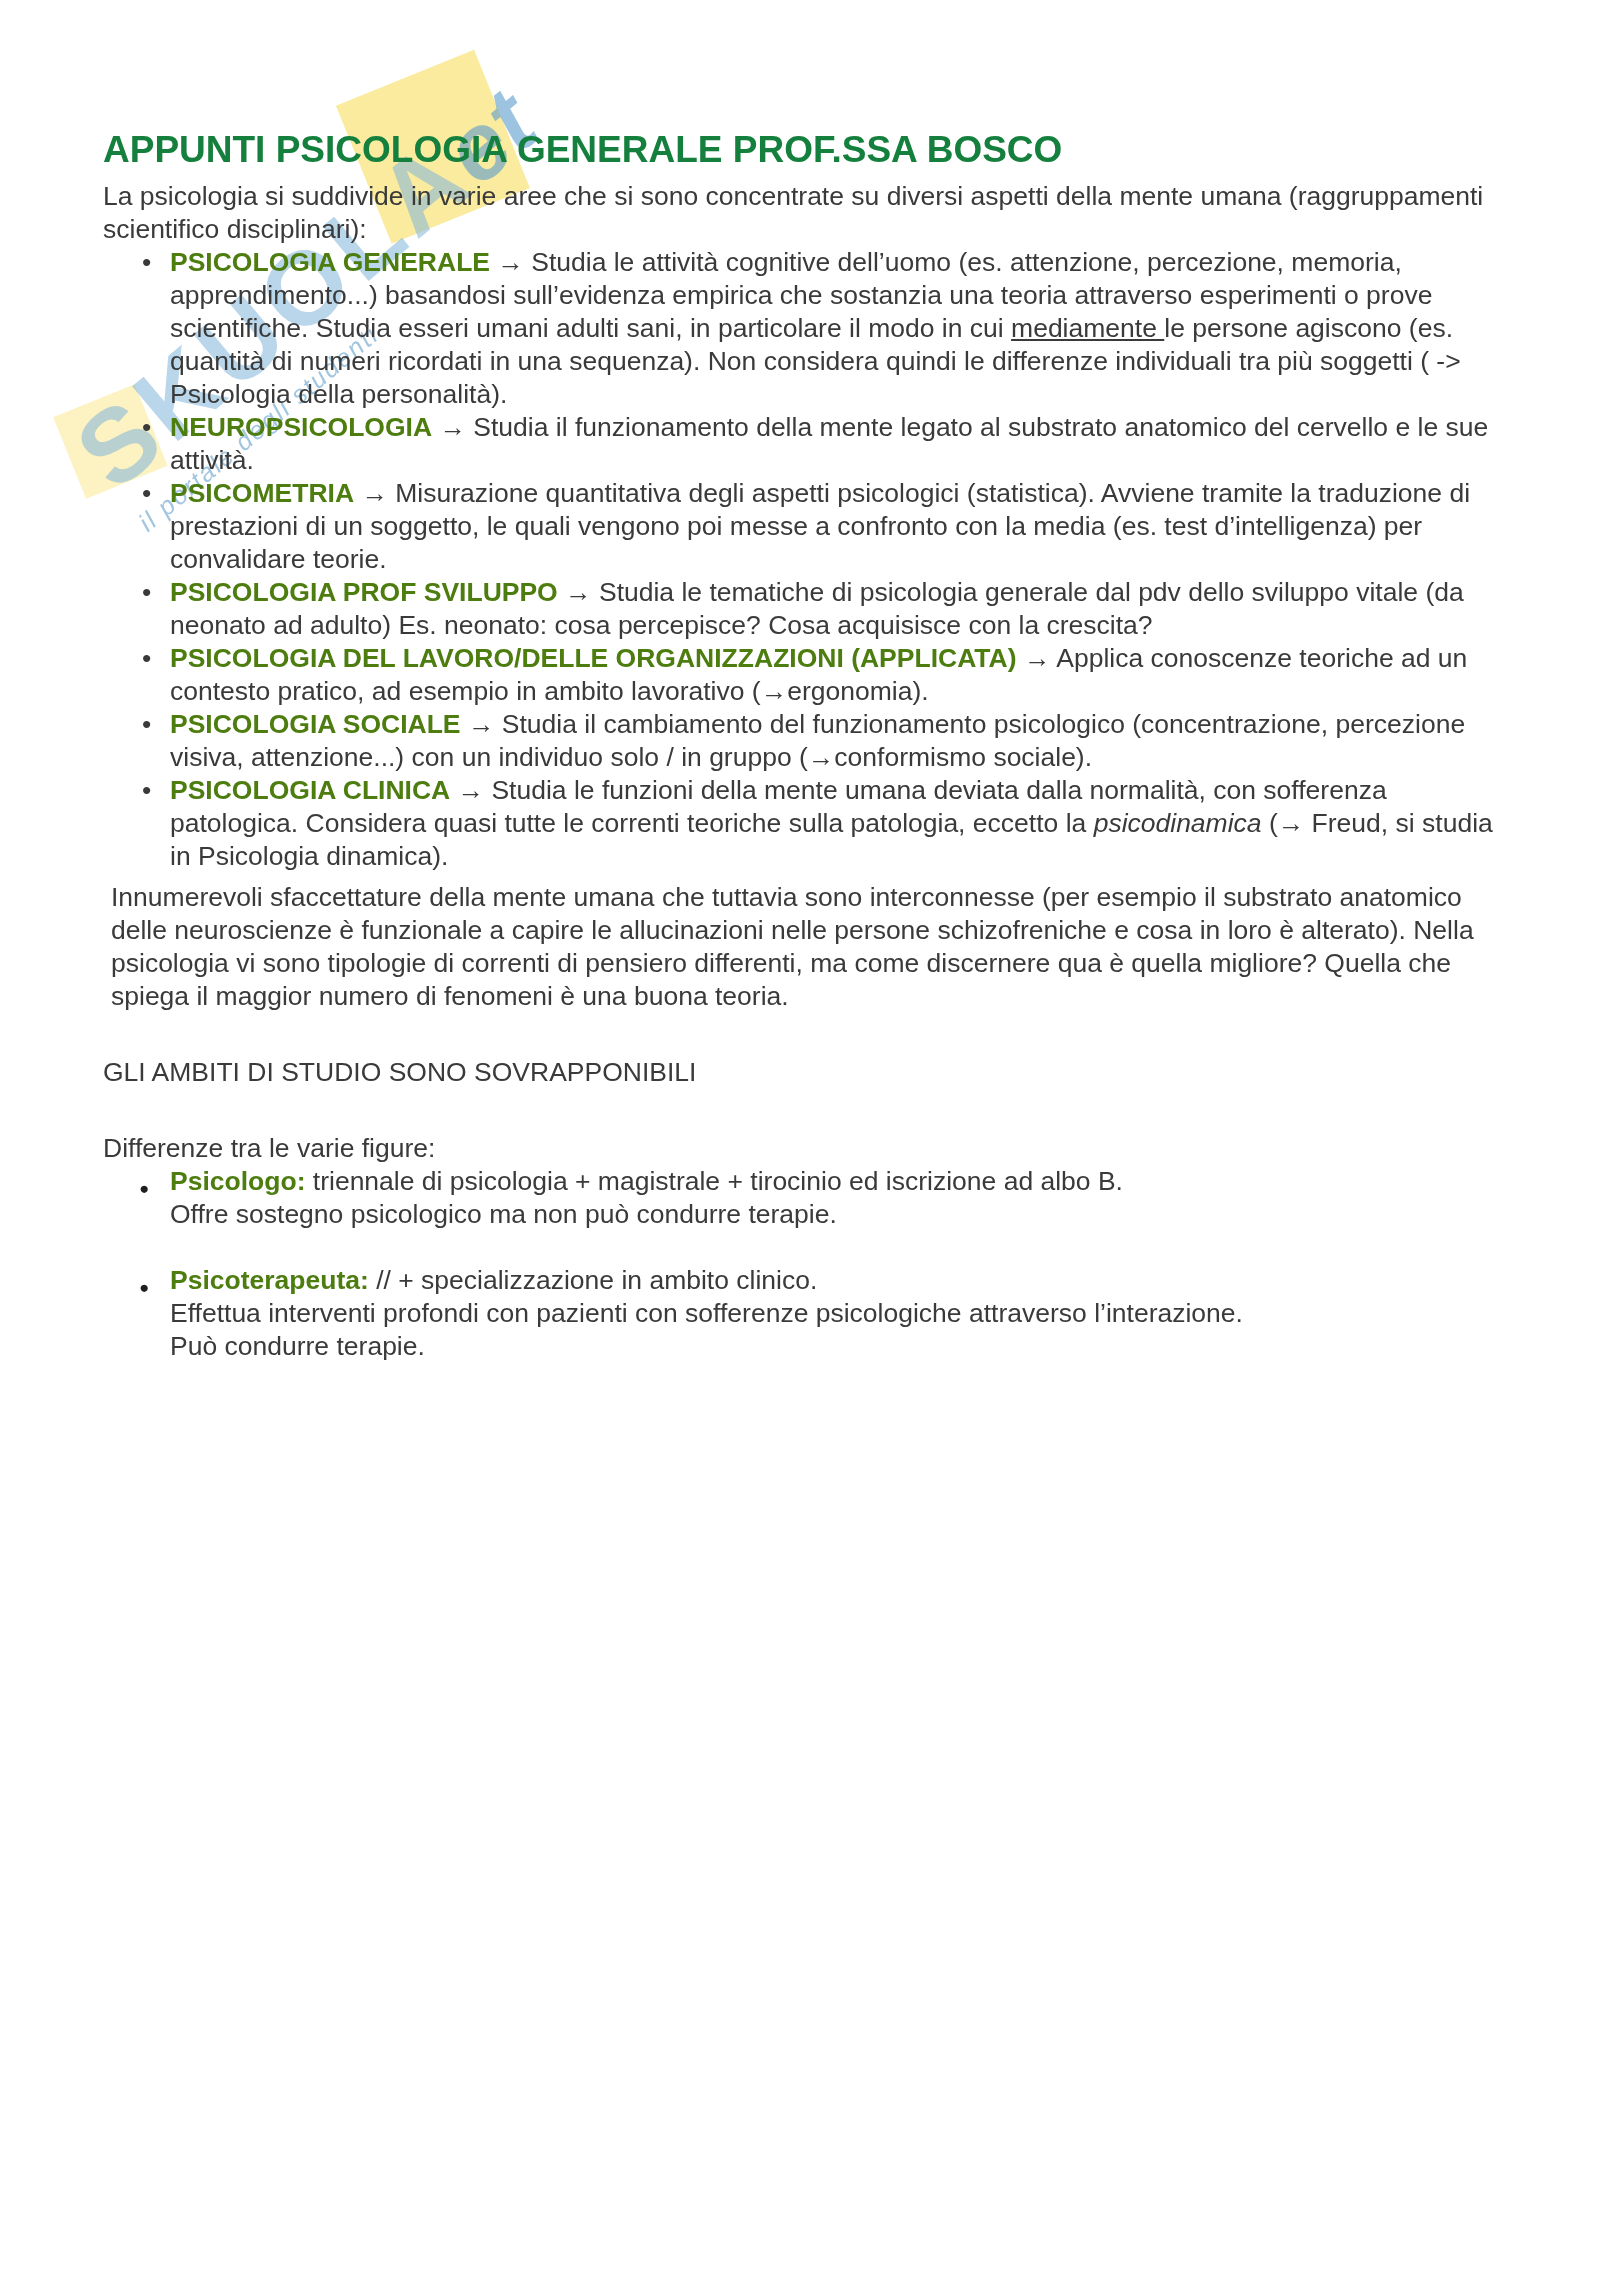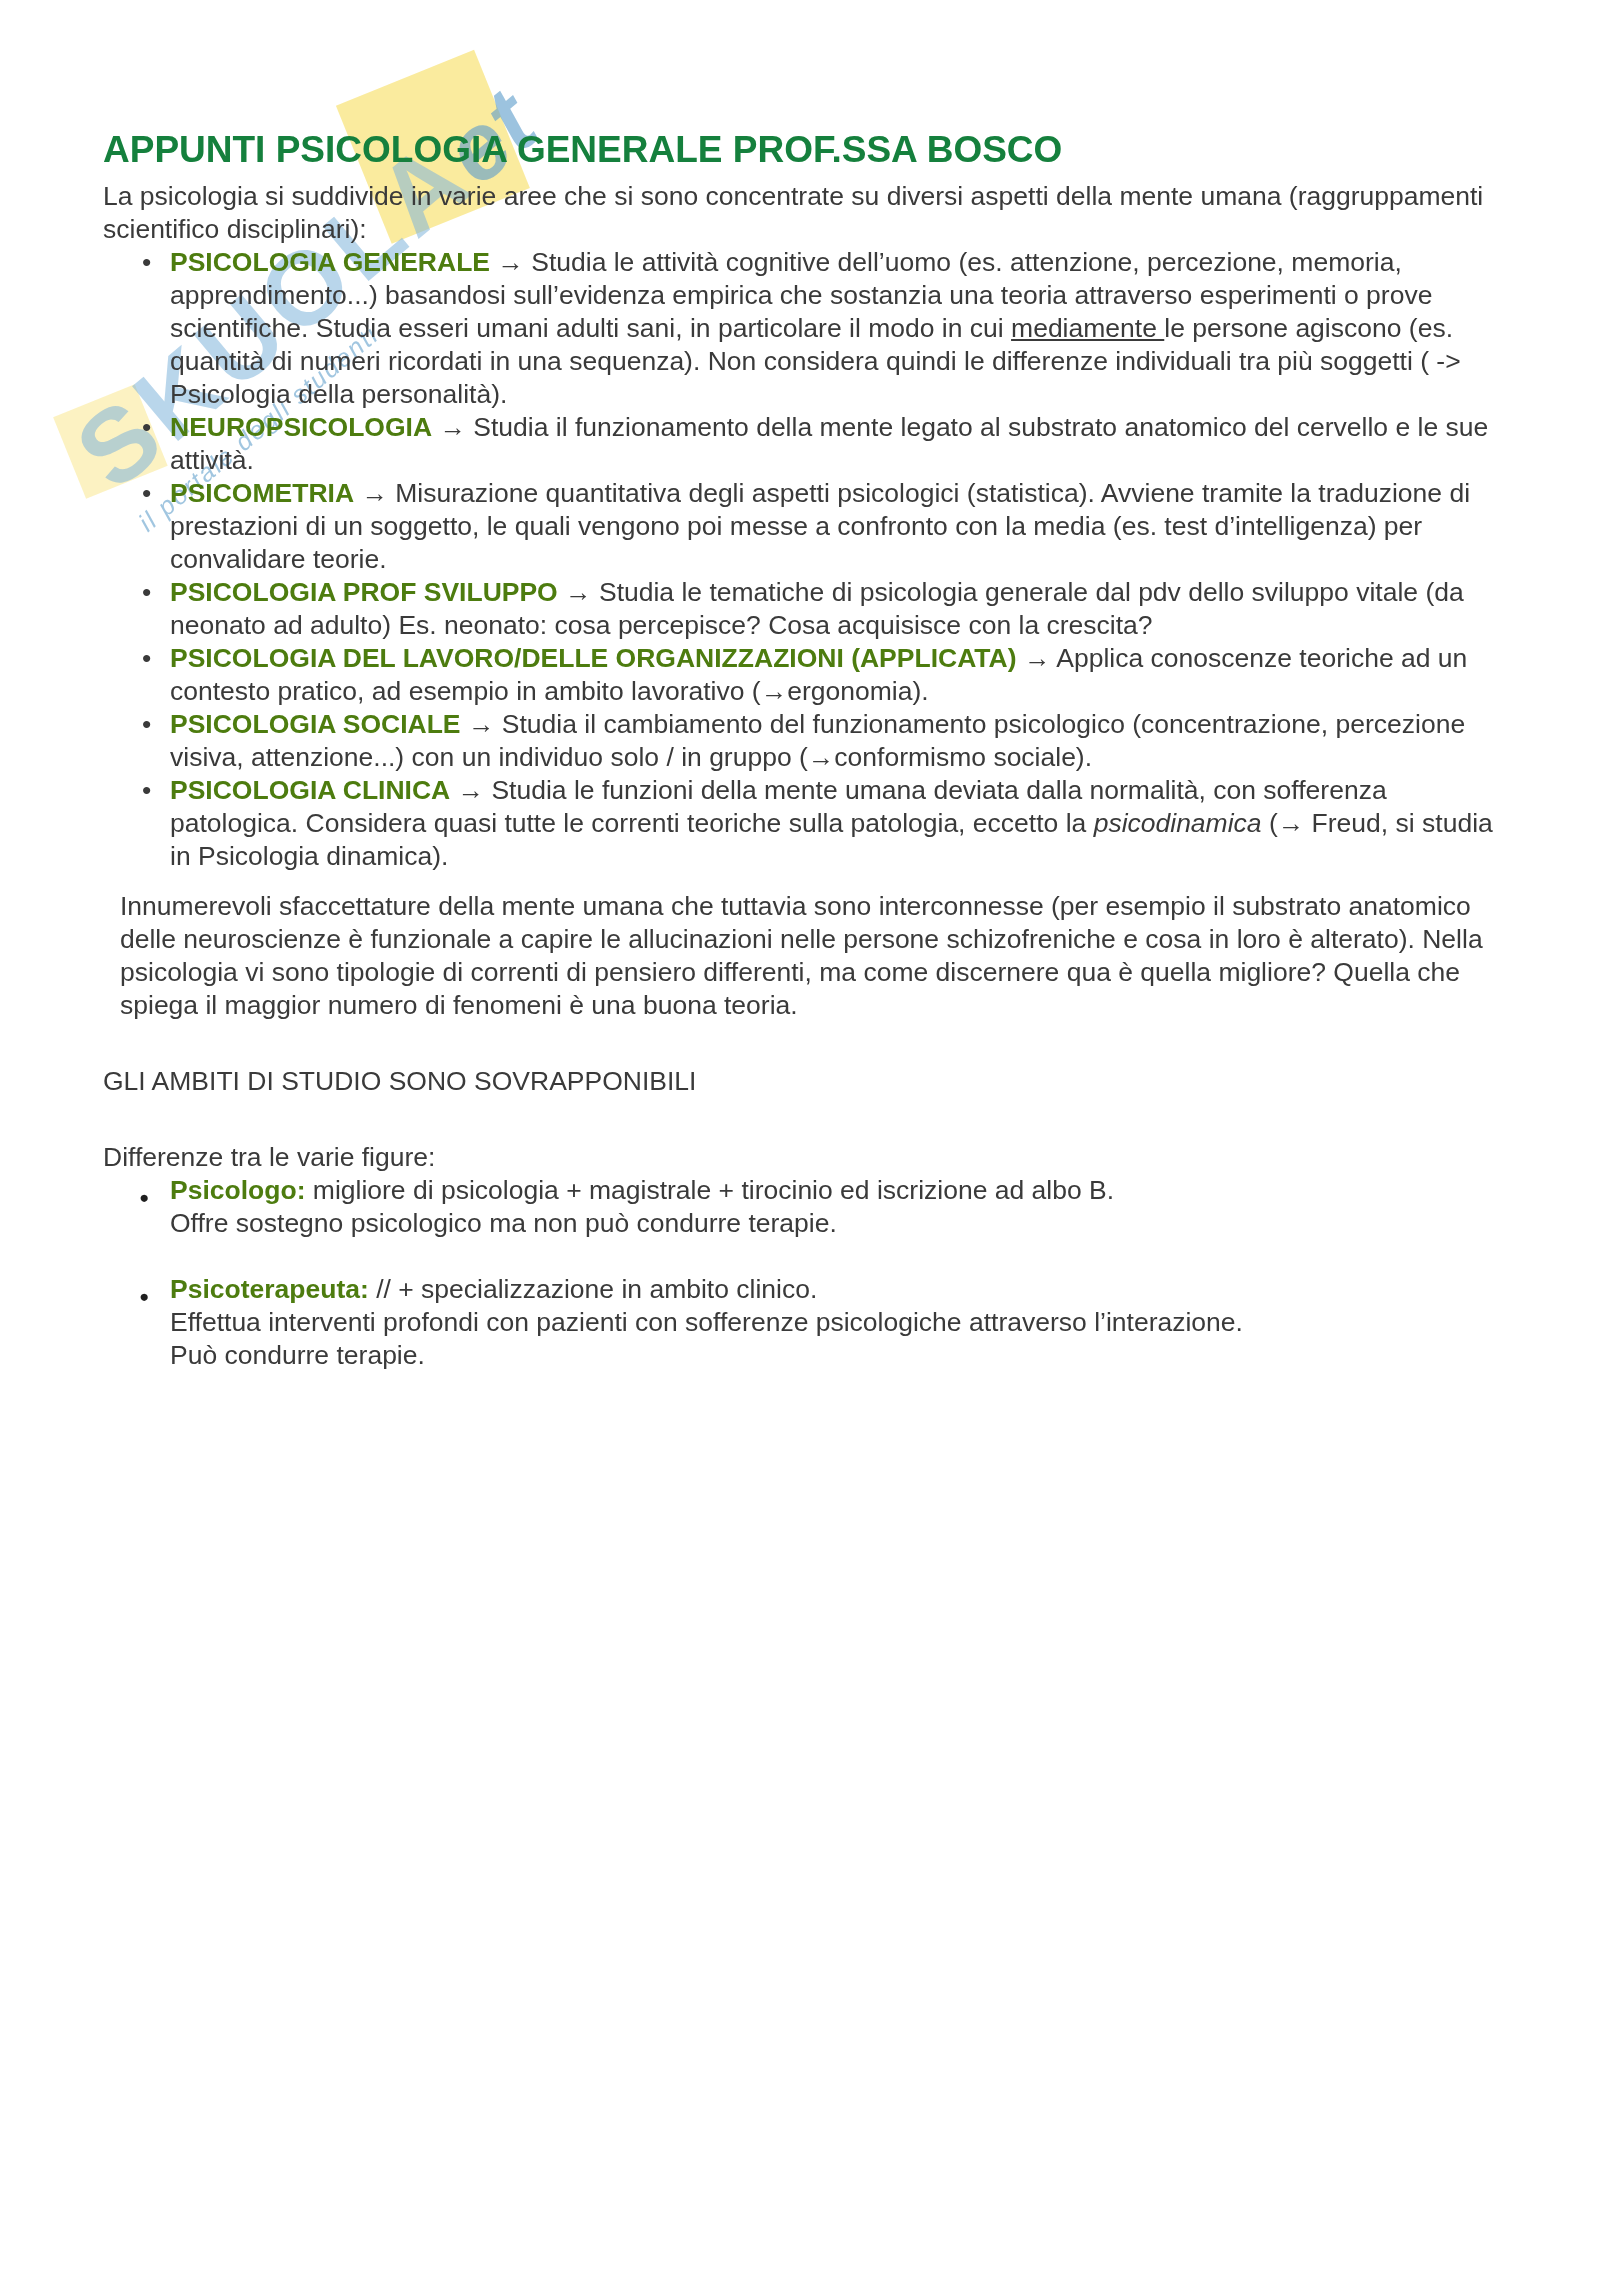--- a/index.html
+++ b/index.html
@@ -99,21 +99,21 @@
     position: absolute;
     left: 39px;
     top: 0;
     color: #3a3a3a;
   }
 
   .term { font-weight: bold; color: #4d7c0f; }
   .u { text-decoration: underline; }
   .i { font-style: italic; }
 
-  .para-inter { margin: 17px; }
+  .para-inter { margin: 8px; }
   .ambiti { margin: 43px 0 0 0; }
   .differenze { margin: 43px 0 0 0; }
 
   ul.figures > li {
     position: relative;
     padding-left: 67px;
   }
   ul.figures > li::before {
     content: "\25CF";
     position: absolute;
@@ -160,21 +160,21 @@
   </ul>
 
   <p class="para-inter">Innumerevoli sfaccettature della mente umana che tuttavia sono interconnesse (per esempio il substrato anatomico delle neuroscienze è funzionale a capire le allucinazioni nelle persone schizofreniche e cosa in loro è alterato).  Nella psicologia vi sono tipologie di correnti di pensiero differenti, ma come discernere qua è quella migliore? Quella che spiega il maggior numero di fenomeni è una buona teoria.</p>
 
   <p class="ambiti">GLI AMBITI DI STUDIO SONO SOVRAPPONIBILI</p>
 
   <p class="differenze">Differenze tra le varie figure:</p>
 
   <ul class="figures">
     <li>
-      <div class="fig-line"><span class="term">Psicologo:</span><span>  migliore di psicologia + magistrale + tirocinio ed iscrizione ad albo B.</span></div>
+      <div class="fig-line"><span class="term">Psicologo:</span><span>  triennale di psicologia + magistrale + tirocinio ed iscrizione ad albo B.</span></div>
       <div class="fig-line">Offre sostegno psicologico ma non può condurre terapie.</div>
     </li>
     <li>
       <div class="fig-line"><span class="term">Psicoterapeuta:</span><span> // + specializzazione in ambito clinico.</span></div>
       <div class="fig-line">Effettua interventi profondi con pazienti con sofferenze psicologiche attraverso l’interazione.</div>
       <div class="fig-line">Può condurre terapie.</div>
     </li>
   </ul>
 
 </div>

